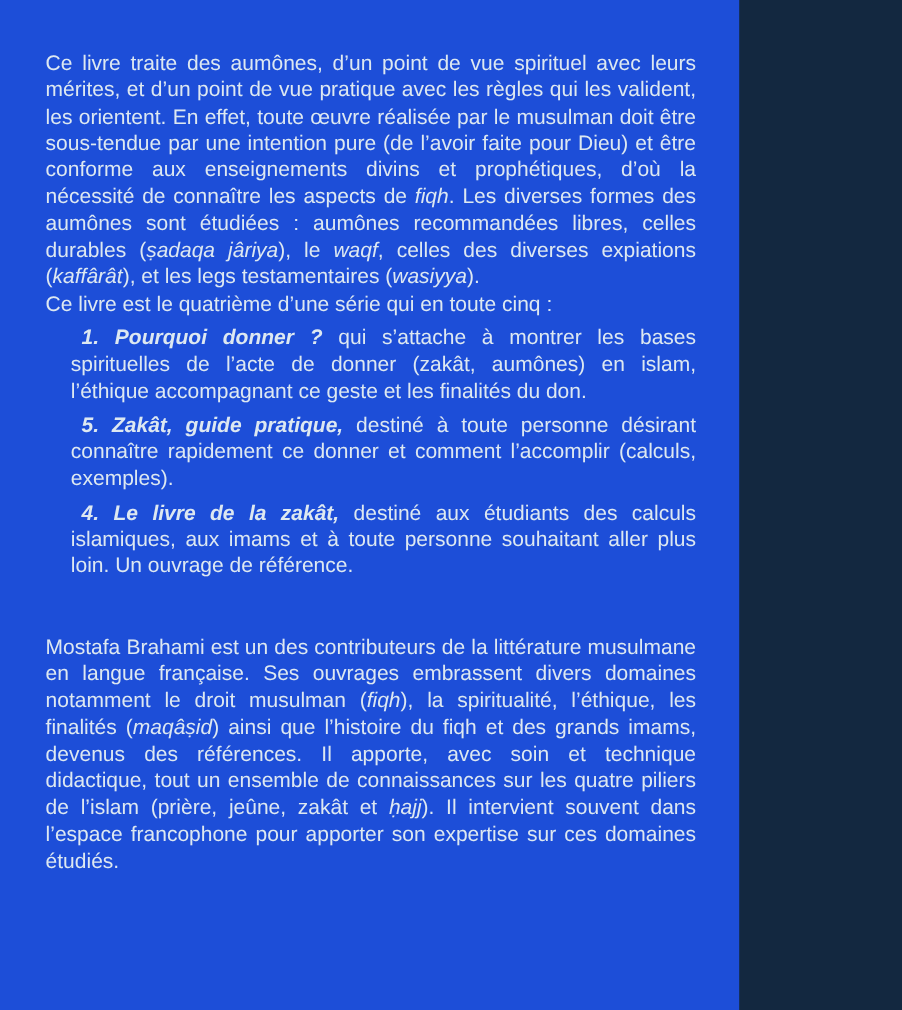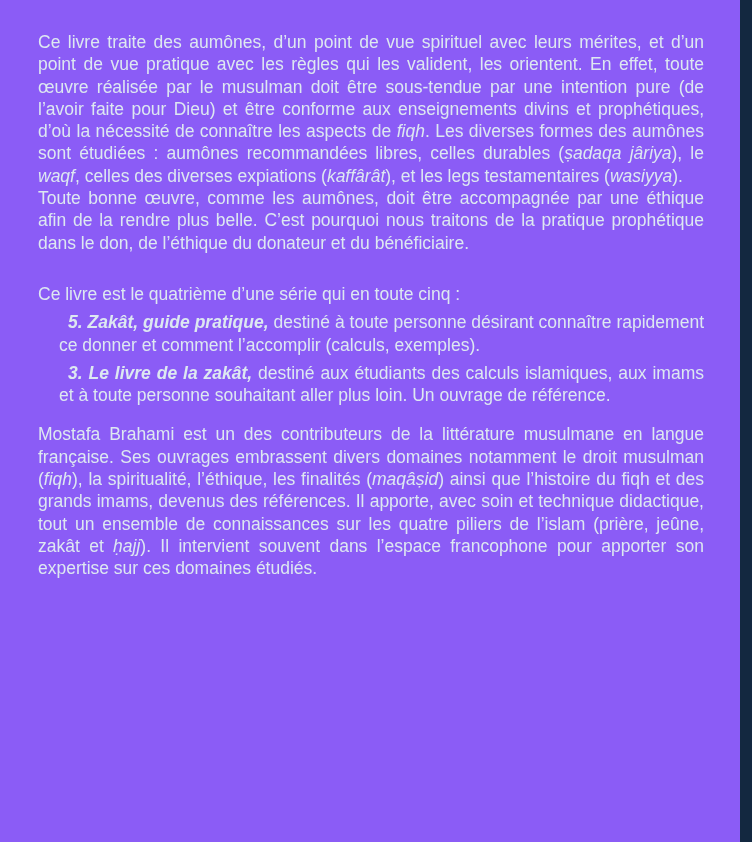--- a/index.html
+++ b/index.html
@@ -2,59 +2,59 @@
 <html><head>
 <meta charset="utf-8">
 <style>
   html, body {
     margin: 0;
     padding: 0;
     background: #132840;
   }
   .page {
     position: relative;
-    width: 740px;
+    width: 616px;
     height: 842px;
     box-sizing: border-box;
-    background: #8b5cf6;
+    background: #1d4ed8;
     color: #dde8f1;
     font-family: "Liberation Sans", sans-serif;
     font-size: 17.5px;
     line-height: 22.3px;
-    padding: 31px 36px 0 38px;
+    padding: 41px 36px 0 38px;
     overflow: hidden;
   }
   .para {
     margin: 0;
     text-align: justify;
     text-justify: inter-word;
   }
   .para span { white-space: pre-wrap; }
   .gap-after { margin-bottom: 29px; }
   .series-intro { margin: 0 0 2px 0; text-align: justify; }
   .series-item {
     margin: 6px 0 0 21px;
     text-indent: 9px;
     text-align: justify;
   }
-  .author-bio { margin-top: 17px; }
+  .author-bio { margin-top: 45px; }
   .it { font-style: italic; }
   .bi { font-style: italic; font-weight: bold; }
 </style>
 </head>
 <body>
 
 <div class="page">
 
   <p class="para"><span>Ce livre traite des aumônes, d’un point de vue spirituel avec leurs mérites, et d’un point de vue pratique avec les règles qui les valident, les orientent. En effet, toute œuvre réalisée par le musulman doit être sous-tendue par une intention pure (de l’avoir faite pour Dieu) et être conforme aux enseignements divins et prophétiques, d’où la nécessité de connaître les aspects de </span><span class="it">fiqh</span><span>. Les diverses formes des aumônes sont étudiées : aumônes recommandées libres, celles durables (</span><span class="it">ṣadaqa jâriya</span><span>), le </span><span class="it">waqf</span><span>, celles des diverses expiations (</span><span class="it">kaffârât</span><span>), et les legs testamentaires (</span><span class="it">wasiyya</span><span>).</span></p>
 
-  <p class="para gap-after"><span>Toute bonne œuvre, comme les aumônes, doit être accompagnée par une éthique afin de la rendre plus belle. C’est pourquoi nous traitons de la pratique prophétique dans le don, de l’éthique du donateur et du bénéficiaire.</span></p>
 
   <p class="para series-intro"><span>Ce livre est le quatrième d’une série qui en toute cinq :</span></p>
 
   <div class="series-list">
+    <p class="para series-item"><span class="it bi">1. Pourquoi donner ?</span><span> qui s’attache à montrer les bases spirituelles de l’acte de donner (zakât, aumônes) en islam, l’éthique accompagnant ce geste et les finalités du don.</span></p>
     <p class="para series-item"><span class="it bi">5. Zakât, guide pratique,</span><span> destiné à toute personne désirant connaître rapidement ce donner et comment l’accomplir (calculs, exemples).</span></p>
-    <p class="para series-item"><span class="it bi">3. Le livre de la zakât,</span><span> destiné aux étudiants des calculs islamiques, aux imams et à toute personne souhaitant aller plus loin. Un ouvrage de référence.</span></p>
+    <p class="para series-item"><span class="it bi">4. Le livre de la zakât,</span><span> destiné aux étudiants des calculs islamiques, aux imams et à toute personne souhaitant aller plus loin. Un ouvrage de référence.</span></p>
   </div>
 
   <p class="para author-bio"><span>Mostafa Brahami est un des contributeurs de la littérature musulmane en langue française. Ses ouvrages embrassent divers domaines notamment le droit musulman (</span><span class="it">fiqh</span><span>), la spiritualité, l’éthique, les finalités (</span><span class="it">maqâṣid</span><span>) ainsi que l’histoire du fiqh et des grands imams, devenus des références. Il apporte, avec soin et technique didactique, tout un ensemble de connaissances sur les quatre piliers de l’islam (prière, jeûne, zakât et </span><span class="it">ḥajj</span><span>). Il intervient souvent dans l’espace francophone pour apporter son expertise sur ces domaines étudiés.</span></p>
 
 </div>
 
 </body></html>

